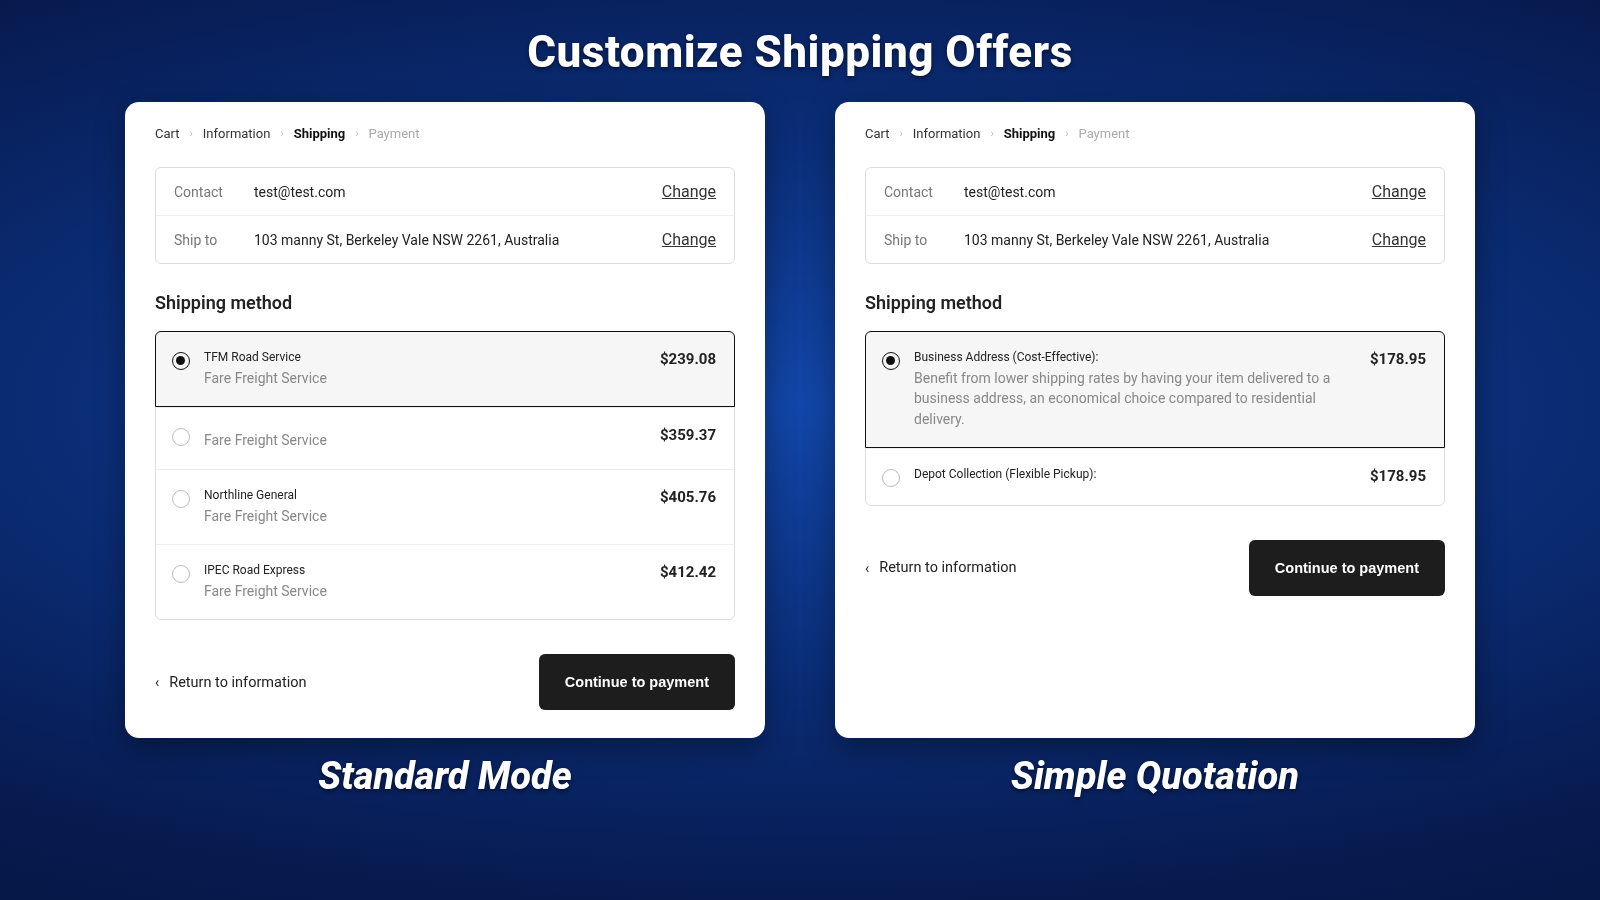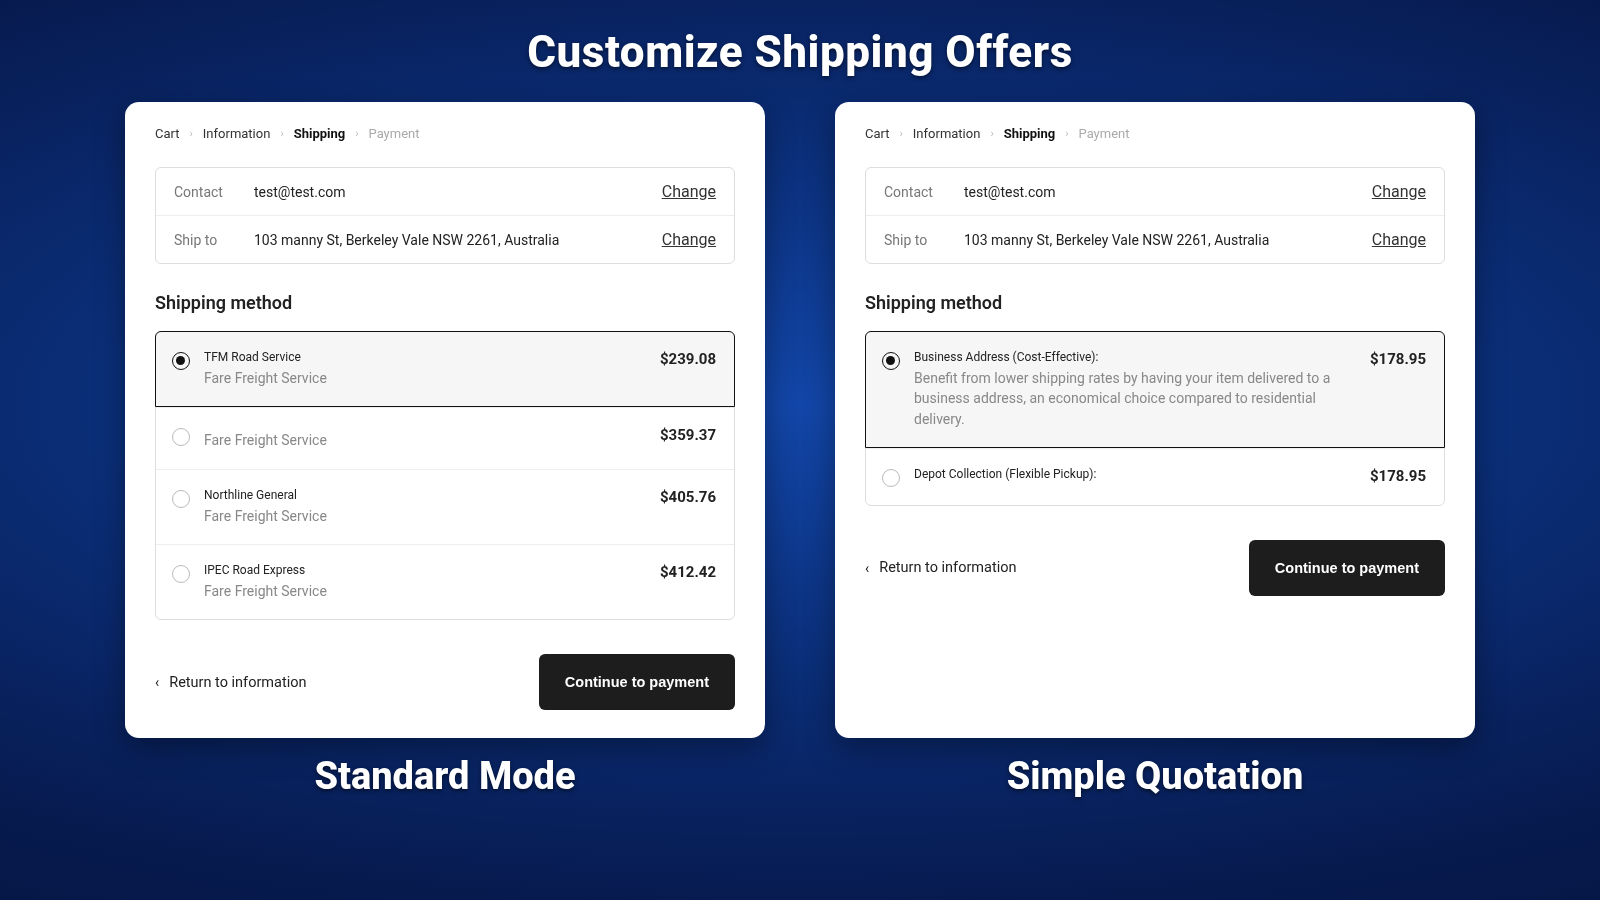--- a/index.html
+++ b/index.html
@@ -134,20 +134,21 @@
     gap: 70px;
     margin-top: 16px;
   }
   .caption {
     width: 640px;
     text-align: center;
     color: #fff;
     font-size: 38px;
     font-weight: 800;
     text-shadow: 0 2px 4px rgba(0,0,0,.55);
+    font-style: italic;
   }
 </style>
 </head>
 <body>
 
 <div class="page-wrap">
 
   <div class="headline">Customize Shipping Offers</div>
 
   <div class="card-row">

